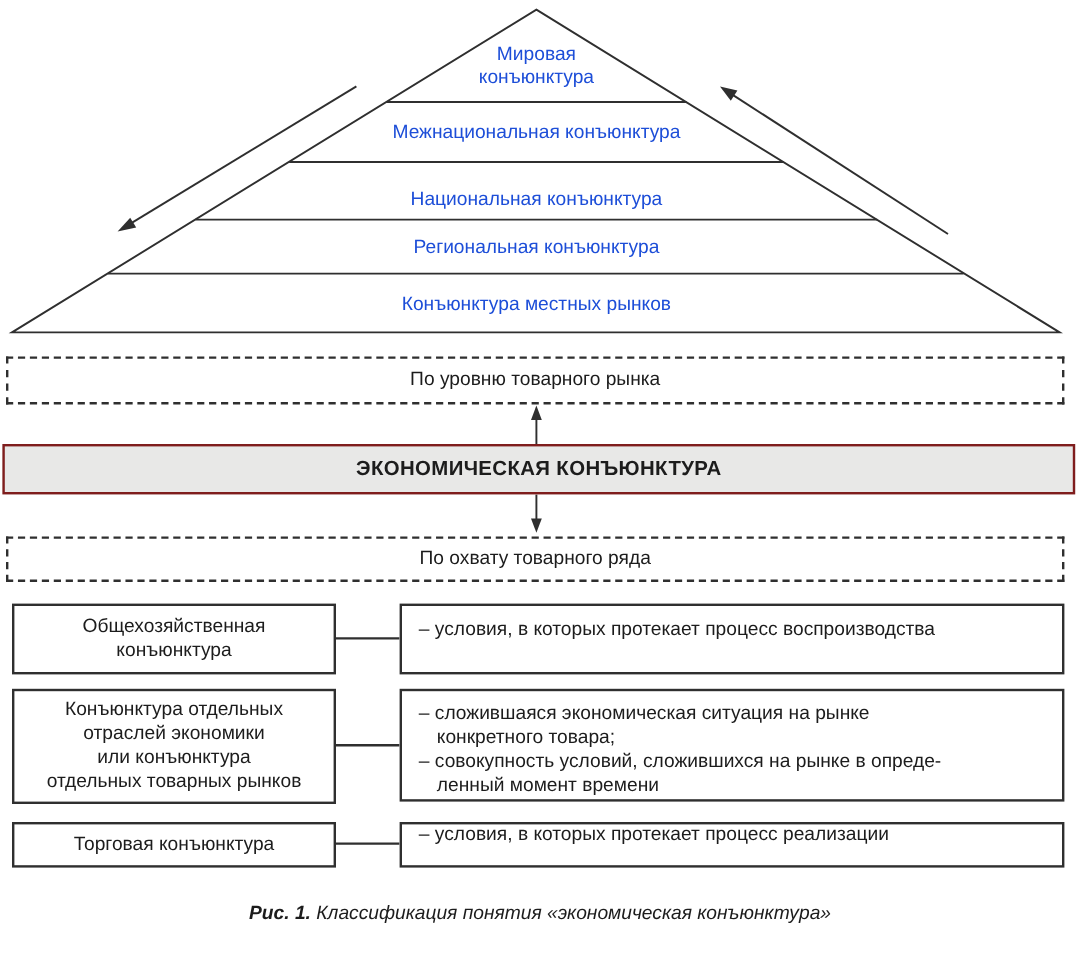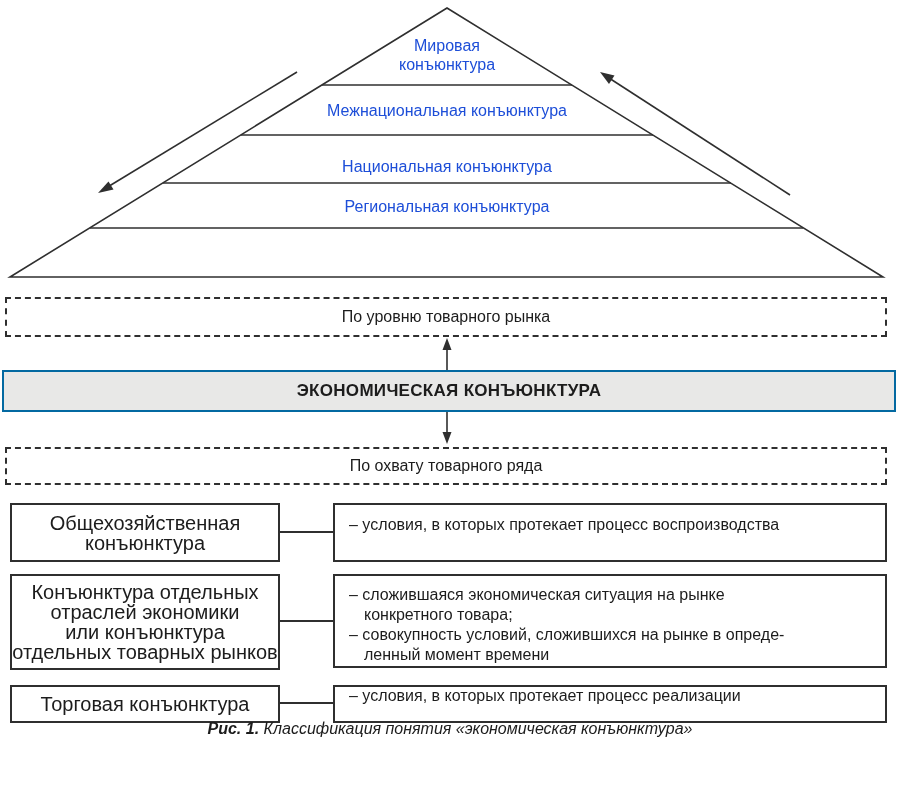--- a/index.html
+++ b/index.html
@@ -36,58 +36,58 @@
     font-size: 16px;
     background: #ffffff;
     box-sizing: border-box;
   }
 
   
   .center-box {
     position: absolute;
     left: 2px; width: 894px; top: 370px; height: 42px;
     background: #e8e8e7;
-    border: 2px solid #0369a1;
+    border: 2px solid #7f1d1d;
     display: flex; align-items: center; justify-content: center;
     font-weight: bold;
     font-size: 17px;
     letter-spacing: 0.3px;
     box-sizing: border-box;
   }
 
   
   .term-box {
     position: absolute;
     left: 10px; width: 270px;
     border: 2px solid #2f2f2f;
     background: #ffffff;
     display: flex; flex-direction: column;
     align-items: center; justify-content: center;
     text-align: center;
-    font-size: 20px; line-height: 20px;
+    font-size: 16px; line-height: 20px;
     box-sizing: border-box;
   }
   .def-box {
     position: absolute;
     left: 333px; width: 554px;
     border: 2px solid #2f2f2f;
     background: #ffffff;
     box-sizing: border-box;
     font-size: 16px; line-height: 20px;
     padding: 0 10px 16px 14px;
   }
   .def-box.center-v { display: flex; flex-direction: column; justify-content: center; }
   .def-box.padded { padding-top: 9px; }
   .defline { white-space: nowrap; }
   .defline.cont { padding-left: 15px; }
 
   
   .caption {
     position: absolute;
-    left: 0; top: 720px; width: 900px;
+    left: 0; top: 753px; width: 900px;
     text-align: center;
     font-size: 16px;
     font-style: italic;
   }
   .caption .prefix { font-weight: bold; }
 </style>
 </head>
 <body>
 
 <div class="stage">
@@ -126,20 +126,21 @@
       <line x1="280" y1="532" x2="333" y2="532" stroke="#2f2f2f" stroke-width="2"></line>
       <line x1="280" y1="621" x2="333" y2="621" stroke="#2f2f2f" stroke-width="2"></line>
       <line x1="280" y1="703" x2="333" y2="703" stroke="#2f2f2f" stroke-width="2"></line>
     </g>
   </svg>
 
   <div class="pyr-label wrap" style="left:447px; top:36px;">Мировая конъюнктура</div>
   <div class="pyr-label" style="left:447px; top:101px;">Межнациональная конъюнктура</div>
   <div class="pyr-label" style="left:447px; top:157px;">Национальная конъюнктура</div>
   <div class="pyr-label" style="left:447px; top:197px;">Региональная конъюнктура</div>
+  <div class="pyr-label" style="left:447px; top:244px;">Конъюнктура местных рынков</div>
 
   <div class="dashed-box" style="top:297px; height:40px;">
     <span>По уровню товарного рынка</span>
   </div>
 
   <div class="center-box">
     <span>ЭКОНОМИЧЕСКАЯ КОНЪЮНКТУРА</span>
   </div>
 
   <div class="dashed-box" style="top:447px; height:38px;">

